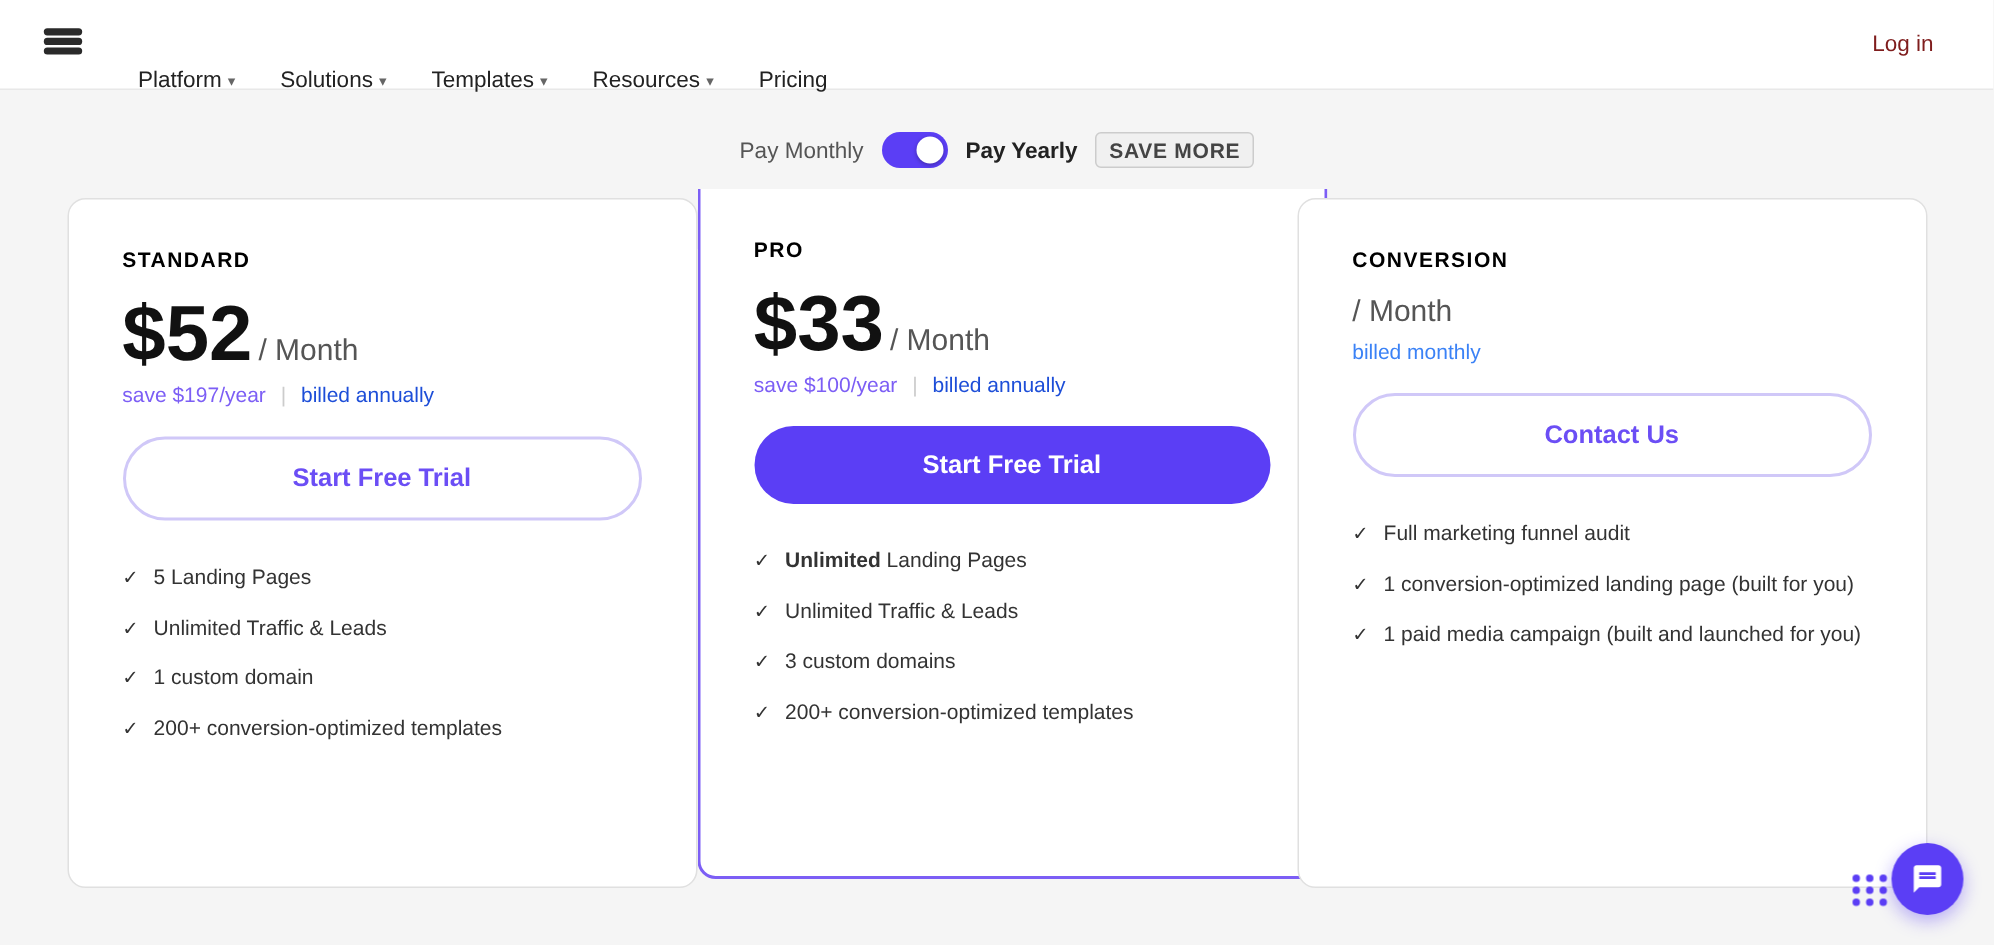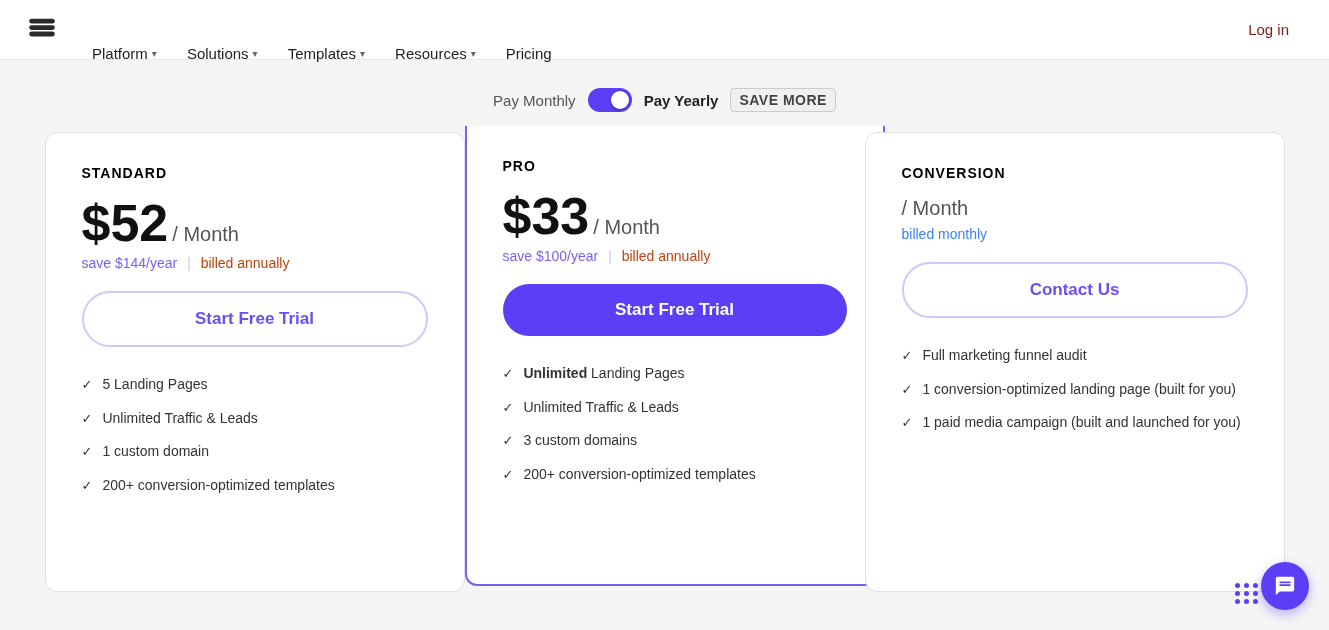--- a/index.html
+++ b/index.html
@@ -111,21 +111,21 @@
     }
     .price-amount {
       font-size: 52px; font-weight: 800; color: #111; line-height: 1;
     }
     .price-period { font-size: 20px; color: #555; font-weight: 400; }
 
     .price-note {
       font-size: 14px; color: #7c5ef5; margin-bottom: 2px;
     }
     .price-note span.divider { color: #ccc; margin: 0 6px; }
-    .price-note span.billed { color: #c2410c; }
+    .price-note span.billed { color: #1d4ed8; }
 
     .price-note-plain { font-size: 14px; color: #3b82f6; margin-bottom: 20px; }
 
     .btn-trial-outline {
       display: block; width: 100%;
       padding: 16px; border-radius: 50px;
       border: 2px solid #d0c8f8;
       background: #fff;
       color: #6b4ef5; font-size: 17px; font-weight: 600;
       cursor: pointer; text-align: center;
@@ -226,21 +226,21 @@
 
 <div class="pricing-section">
 
   <div class="card">
     <div class="card-title">STANDARD</div>
     <div class="price-row">
       <span class="price-amount">$52</span>
       <span class="price-period">/ Month</span>
     </div>
     <div class="price-note">
-      <span>save $144/year</span>
+      <span>save $197/year</span>
       <span class="divider">|</span>
       <span class="billed">billed annually</span>
     </div>
     <button class="btn-trial-outline">Start Free Trial</button>
     <ul class="features-list">
       <li>
         <span class="check-icon">✓</span>
         <span><span>5 Landing Pages</span></span>
       </li>
       <li>

